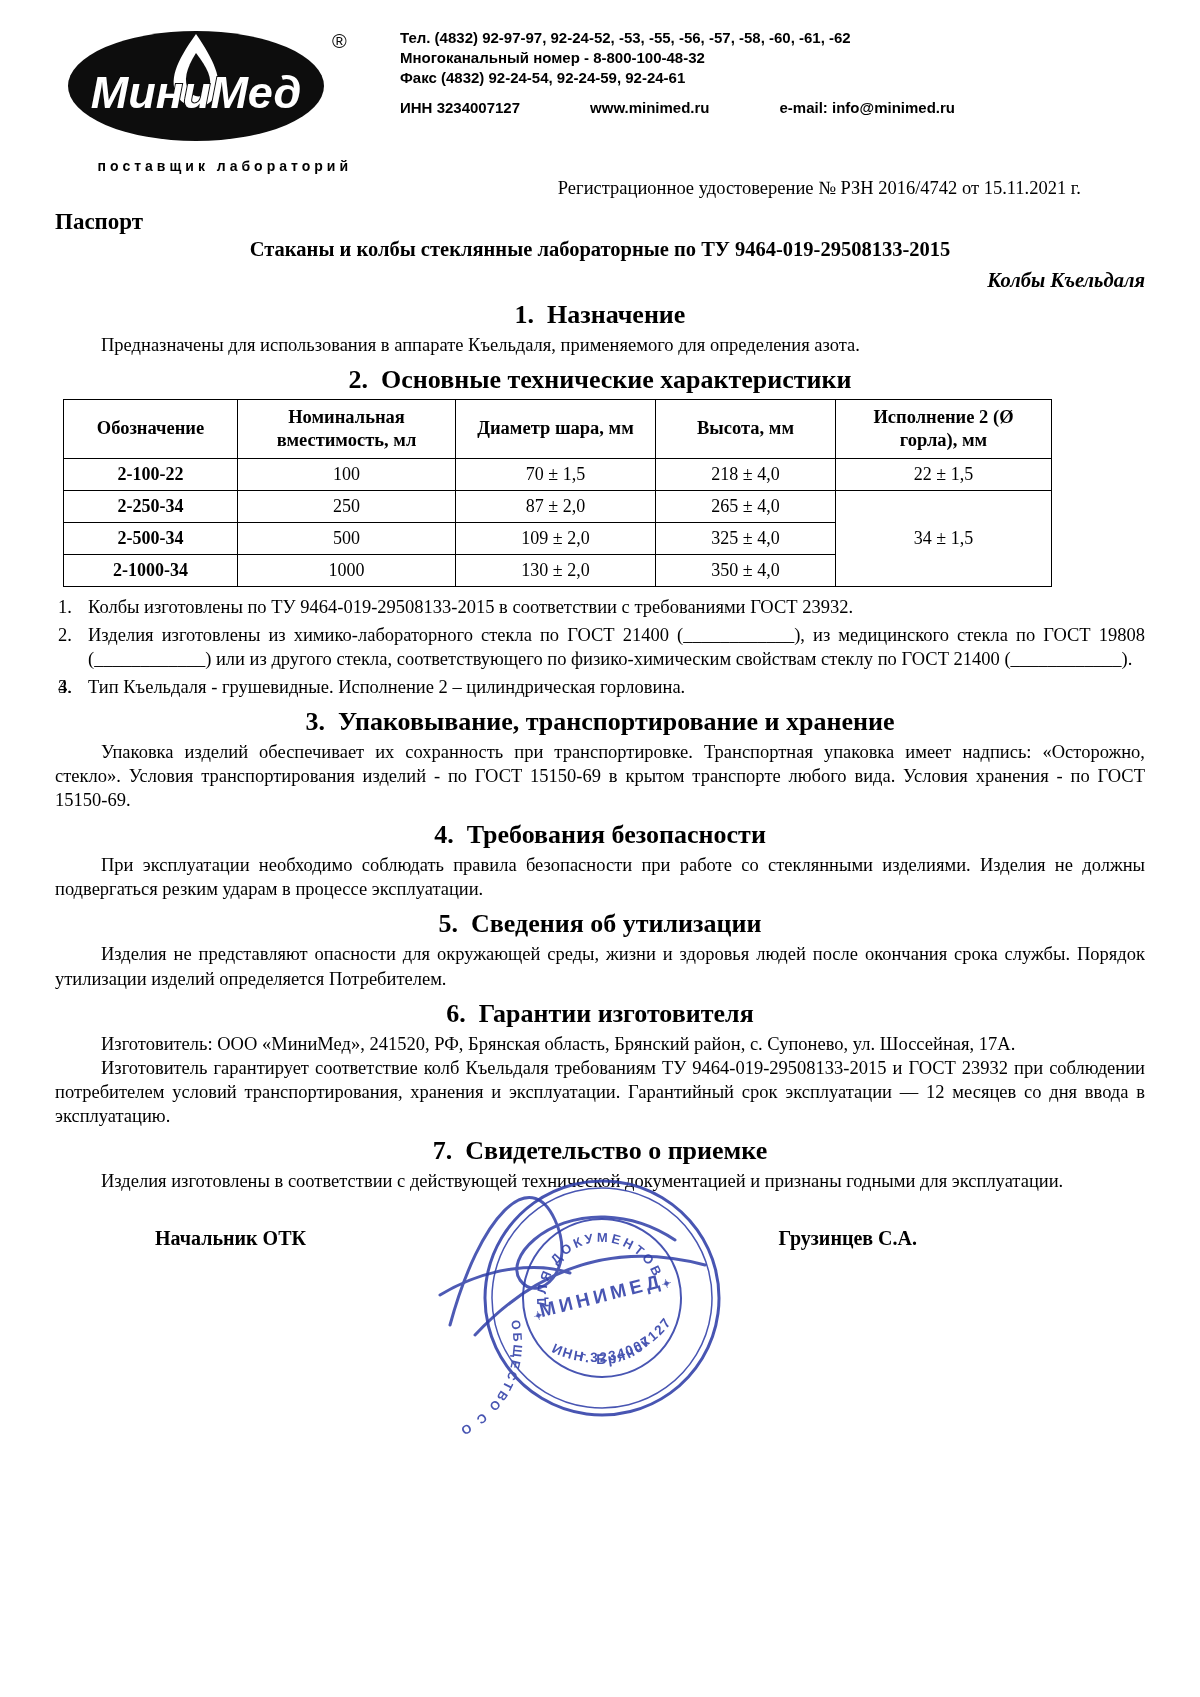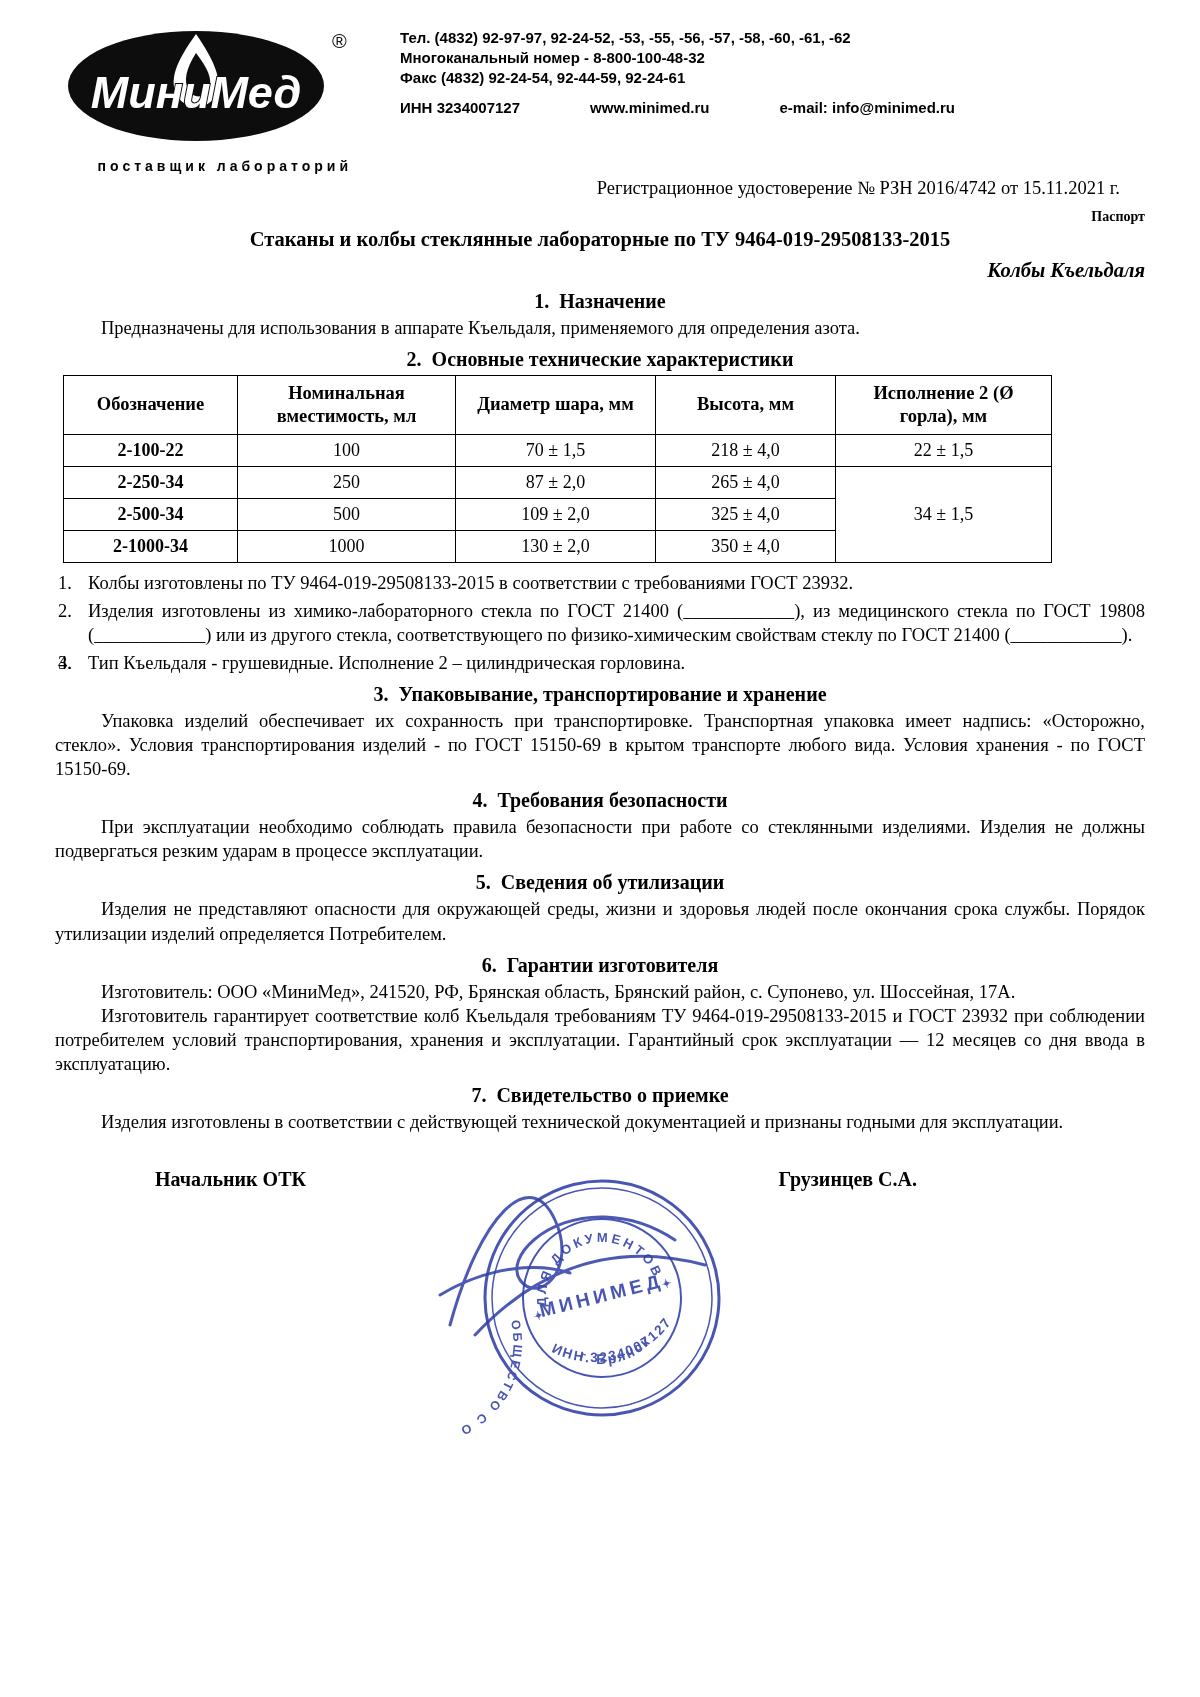--- a/index.html
+++ b/index.html
@@ -7,27 +7,27 @@
         font-family:"Liberation Serif",serif;color:#000;overflow:hidden;}
   
   .header{display:flex;padding:26px 45px 0 60px;}
   .logo-block{flex:0 0 340px;}
   .logo-tagline{font-family:"Liberation Sans",sans-serif;font-weight:bold;font-size:14px;
         letter-spacing:4px;margin-top:2px;width:292px;text-align:right;}
   .contact{width:555px;font-family:"Liberation Sans",sans-serif;font-weight:bold;
         font-size:15px;line-height:1.32;padding-top:2px;}
   .contact .grp{margin-bottom:11px;}
   .inn-row{display:flex;justify-content:space-between;align-items:baseline;}
-  .reg-line{font-size:18.5px;text-align:right;padding-right:80px;margin-top:4px;}
+  .reg-line{font-size:18.5px;text-align:right;padding-right:119px;margin-top:4px;}
   
   .content{padding:0 55px;}
-  .doc-title{text-align:right;font-weight:bold;font-size:14px;margin-top:10px;}
+  .doc-title{text-align:left;font-weight:bold;font-size:23px;margin-top:10px;}
   .doc-subtitle{text-align:center;font-weight:bold;font-size:20.5px;margin-top:3px;}
   .doc-product{text-align:right;font-weight:bold;font-style:italic;font-size:20.5px;margin-top:8px;}
-  .sec-h{text-align:center;font-weight:bold;font-size:20px;margin:8px 0 3px;}
+  .sec-h{text-align:center;font-weight:bold;font-size:26px;margin:8px 0 3px;}
   .para{font-size:18.5px;line-height:1.3;text-align:justify;text-indent:46px;}
   
   .spec-table{border-collapse:collapse;margin:4px 0 8px 8px;table-layout:fixed;width:988px;}
   .spec-table th,.spec-table td{border:1.6px solid #000;text-align:center;vertical-align:middle;padding:2px 14px;}
   .spec-table th{font-size:18.5px;font-weight:bold;height:54px;line-height:1.25;}
   .spec-table td{font-size:18px;height:27px;}
   .spec-table td.desig{font-weight:bold;}
   
   .notes{margin-top:2px;}
   .note{position:relative;padding-left:33px;font-size:18.5px;line-height:1.3;text-align:justify;margin-bottom:4px;}
@@ -55,21 +55,21 @@
         <text x="136" y="82" text-anchor="middle" font-family="Liberation Sans, sans-serif" font-style="italic" font-weight="bold" font-size="45" fill="#fff" stroke="#0d0d0d" stroke-width="2" paint-order="stroke">МиниМед</text>
         <text x="272" y="22" font-size="20" fill="#0d0d0d" font-family="Liberation Sans, sans-serif">®</text>
       </svg>
       <div class="logo-tagline">поставщик лабораторий</div>
     </div>
 
     <div class="contact">
       <div class="grp">
         <div>Тел. (4832) 92-97-97, 92-24-52, -53, -55, -56, -57, -58, -60, -61, -62</div>
         <div>Многоканальный номер - 8-800-100-48-32</div>
-        <div>Факс (4832) 92-24-54, 92-44-59, 92-24-61</div>
+        <div>Факс (4832) 92-24-54, 92-24-59, 92-24-61</div>
       </div>
       <div class="inn-row">
         <span>
           <span>ИНН</span>
           <span>3234007127</span>
         </span>
         <span>www.minimed.ru</span>
         <span>e-mail: info@minimed.ru</span>
       </div>
     </div>

